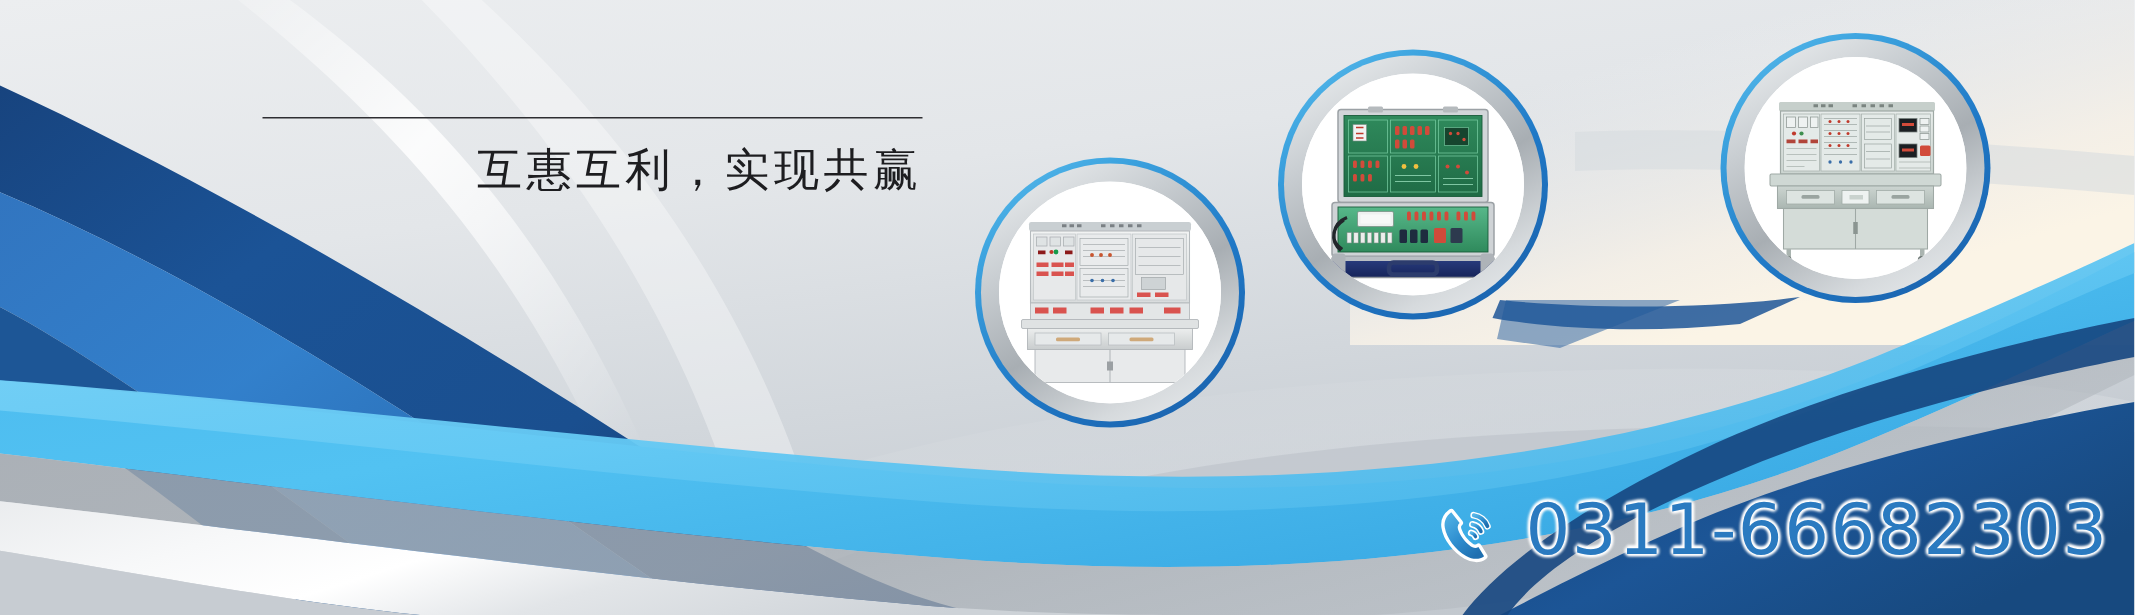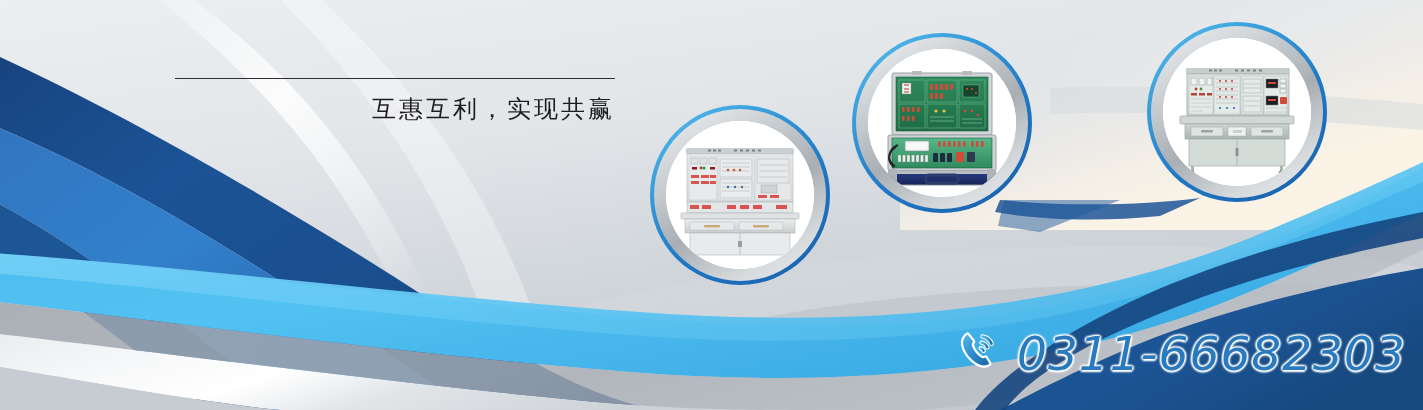--- a/index.html
+++ b/index.html
@@ -41,21 +41,21 @@
     margin-top:6px;
     width:440px;height:0;
     border-top:1.6px solid #2e2e32;
   }
 
   .subline{
     margin:0;
     padding-top:14px;
     text-align:right;
     width:440px;
-    font-size:24px;
+    font-size:30px;
     letter-spacing:3px;
     color:#1d1d20;
     font-family:Liberation Mono, monospace;
     white-space:nowrap;
   }
 
   
   .circle{
     position:absolute;
     border-radius:50%;
@@ -79,23 +79,22 @@
     border-radius:50%;
     overflow:hidden;
     background:radial-gradient(circle at 50% 38%,#ffffff 0%,#ffffff 62%,#f3f5f6 100%);
   }
   .photo svg{display:block;width:100%;height:100%;}
 
   
   .phone-row{
     position:absolute;
     left:955px;top:326px;
-    display:flex;align-items:flex-start;gap:14px;
+    display:flex;align-items:flex-end;gap:14px;
     z-index:40;
-    font-style:italic;
   }
   .phone-icon{width:48px;height:48px;display:block;flex:none;}
   .phone-number{
     font-size:47px;
     font-weight:500;
     letter-spacing:1px;
     color:#2a7ac0;
     font-family:"DejaVu Sans","Liberation Sans",sans-serif;
     text-shadow:
        0 0 3px #ffffff, 0 0 3px #ffffff,

